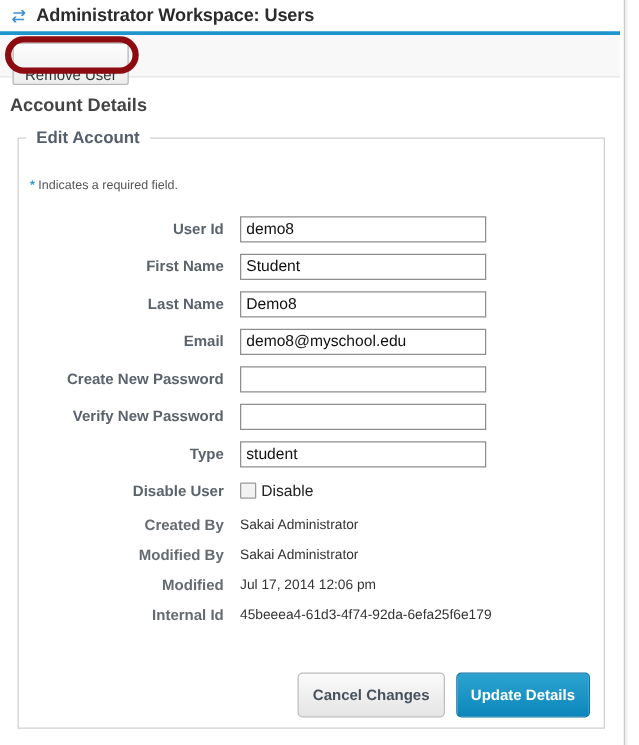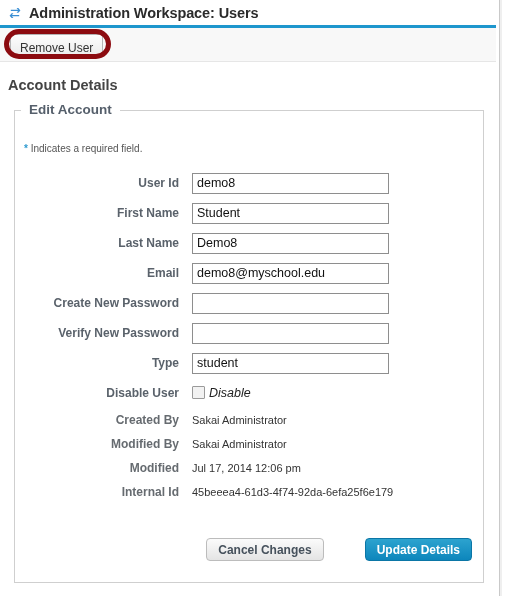--- a/index.html
+++ b/index.html
@@ -82,21 +82,21 @@
     left: 0; top: 28px;
     width: 496px; height: 34px;
     background: #f8f8f8;
     border-bottom: 1px solid #e6e6e6;
     box-sizing: border-box;
   }
   #remove-user-button {
     position: absolute;
     left: 10px; top: 6px;
     height: 21px;
-    padding: 4px 9px;
+    padding: 16px 9px;
     font-family: "Liberation Sans", sans-serif;
     font-size: 12px;
     color: #333333;
     background: linear-gradient(to bottom, #fdfdfd 0%, #ededed 100%);
     border: 1px solid #b4b4b4;
     border-radius: 2px;
     cursor: pointer;
     line-height: 19px;
     white-space: nowrap;
   }
@@ -193,21 +193,20 @@
     outline: none;
   }
   .static-value {
     font-size: 11px;
     color: #333333;
     white-space: nowrap;
   }
   .check-wrap {
     display: flex;
     align-items: flex-start;
-    font-style: italic;
   }
   #disable-checkbox {
     width: 13px; height: 13px;
     margin: 0 4px 0 0;
     box-sizing: border-box;
     border: 1px solid #9a9a9a;
     background: #f2f2f2;
     border-radius: 1px;
     display: inline-block;
     cursor: pointer;
@@ -231,26 +230,25 @@
     gap: 9px;
     padding-right: 12px;
     box-sizing: border-box;
   }
   .btn {
     font-family: "Liberation Sans", sans-serif;
     font-size: 12px;
     font-weight: bold;
     border-radius: 4px;
     cursor: pointer;
-    height: 23px;
+    height: 36px;
     line-height: 22px;
     padding: 0 11px;
     white-space: nowrap;
     box-sizing: border-box;
-    margin-left: 32px;
   }
   #cancel-changes-button {
     color: #46515c;
     background: linear-gradient(to bottom, #fbfbfb 0%, #e4e4e4 100%);
     border: 1px solid #bcbcbc;
   }
   #update-details-button {
     color: #ffffff;
     background: linear-gradient(to bottom, #2ca3cf 0%, #0d86bc 100%);
     border: 1px solid #0b76a6;
@@ -259,21 +257,21 @@
 </head>
 <body>
 
 <div id="app-window">
 
   <div id="title-bar">
     <svg id="title-icon" viewBox="0 0 16 16">
       <path d="M3.2 4.3 L11.5 4.3 L9.8 2.3 L11.8 2.3 L14.2 5.0 L11.8 7.7 L9.8 7.7 L11.5 5.7 L3.2 5.7 Z" fill="#3b8fd4"></path>
       <path d="M12.8 10.3 L4.5 10.3 L6.2 8.3 L4.2 8.3 L1.8 11.0 L4.2 13.7 L6.2 13.7 L4.5 11.7 L12.8 11.7 Z" fill="#3b8fd4"></path>
     </svg>
-    <span id="page-title-text">Administration Workspace: Users</span>
+    <span id="page-title-text">Administrator Workspace: Users</span>
   </div>
   <div id="title-underline"></div>
 
   <div id="toolbar">
     <button id="remove-user-button">Remove User</button>
   </div>
   <div id="remove-user-annotation"></div>
 
   <div id="account-details-heading">Account Details</div>
 

